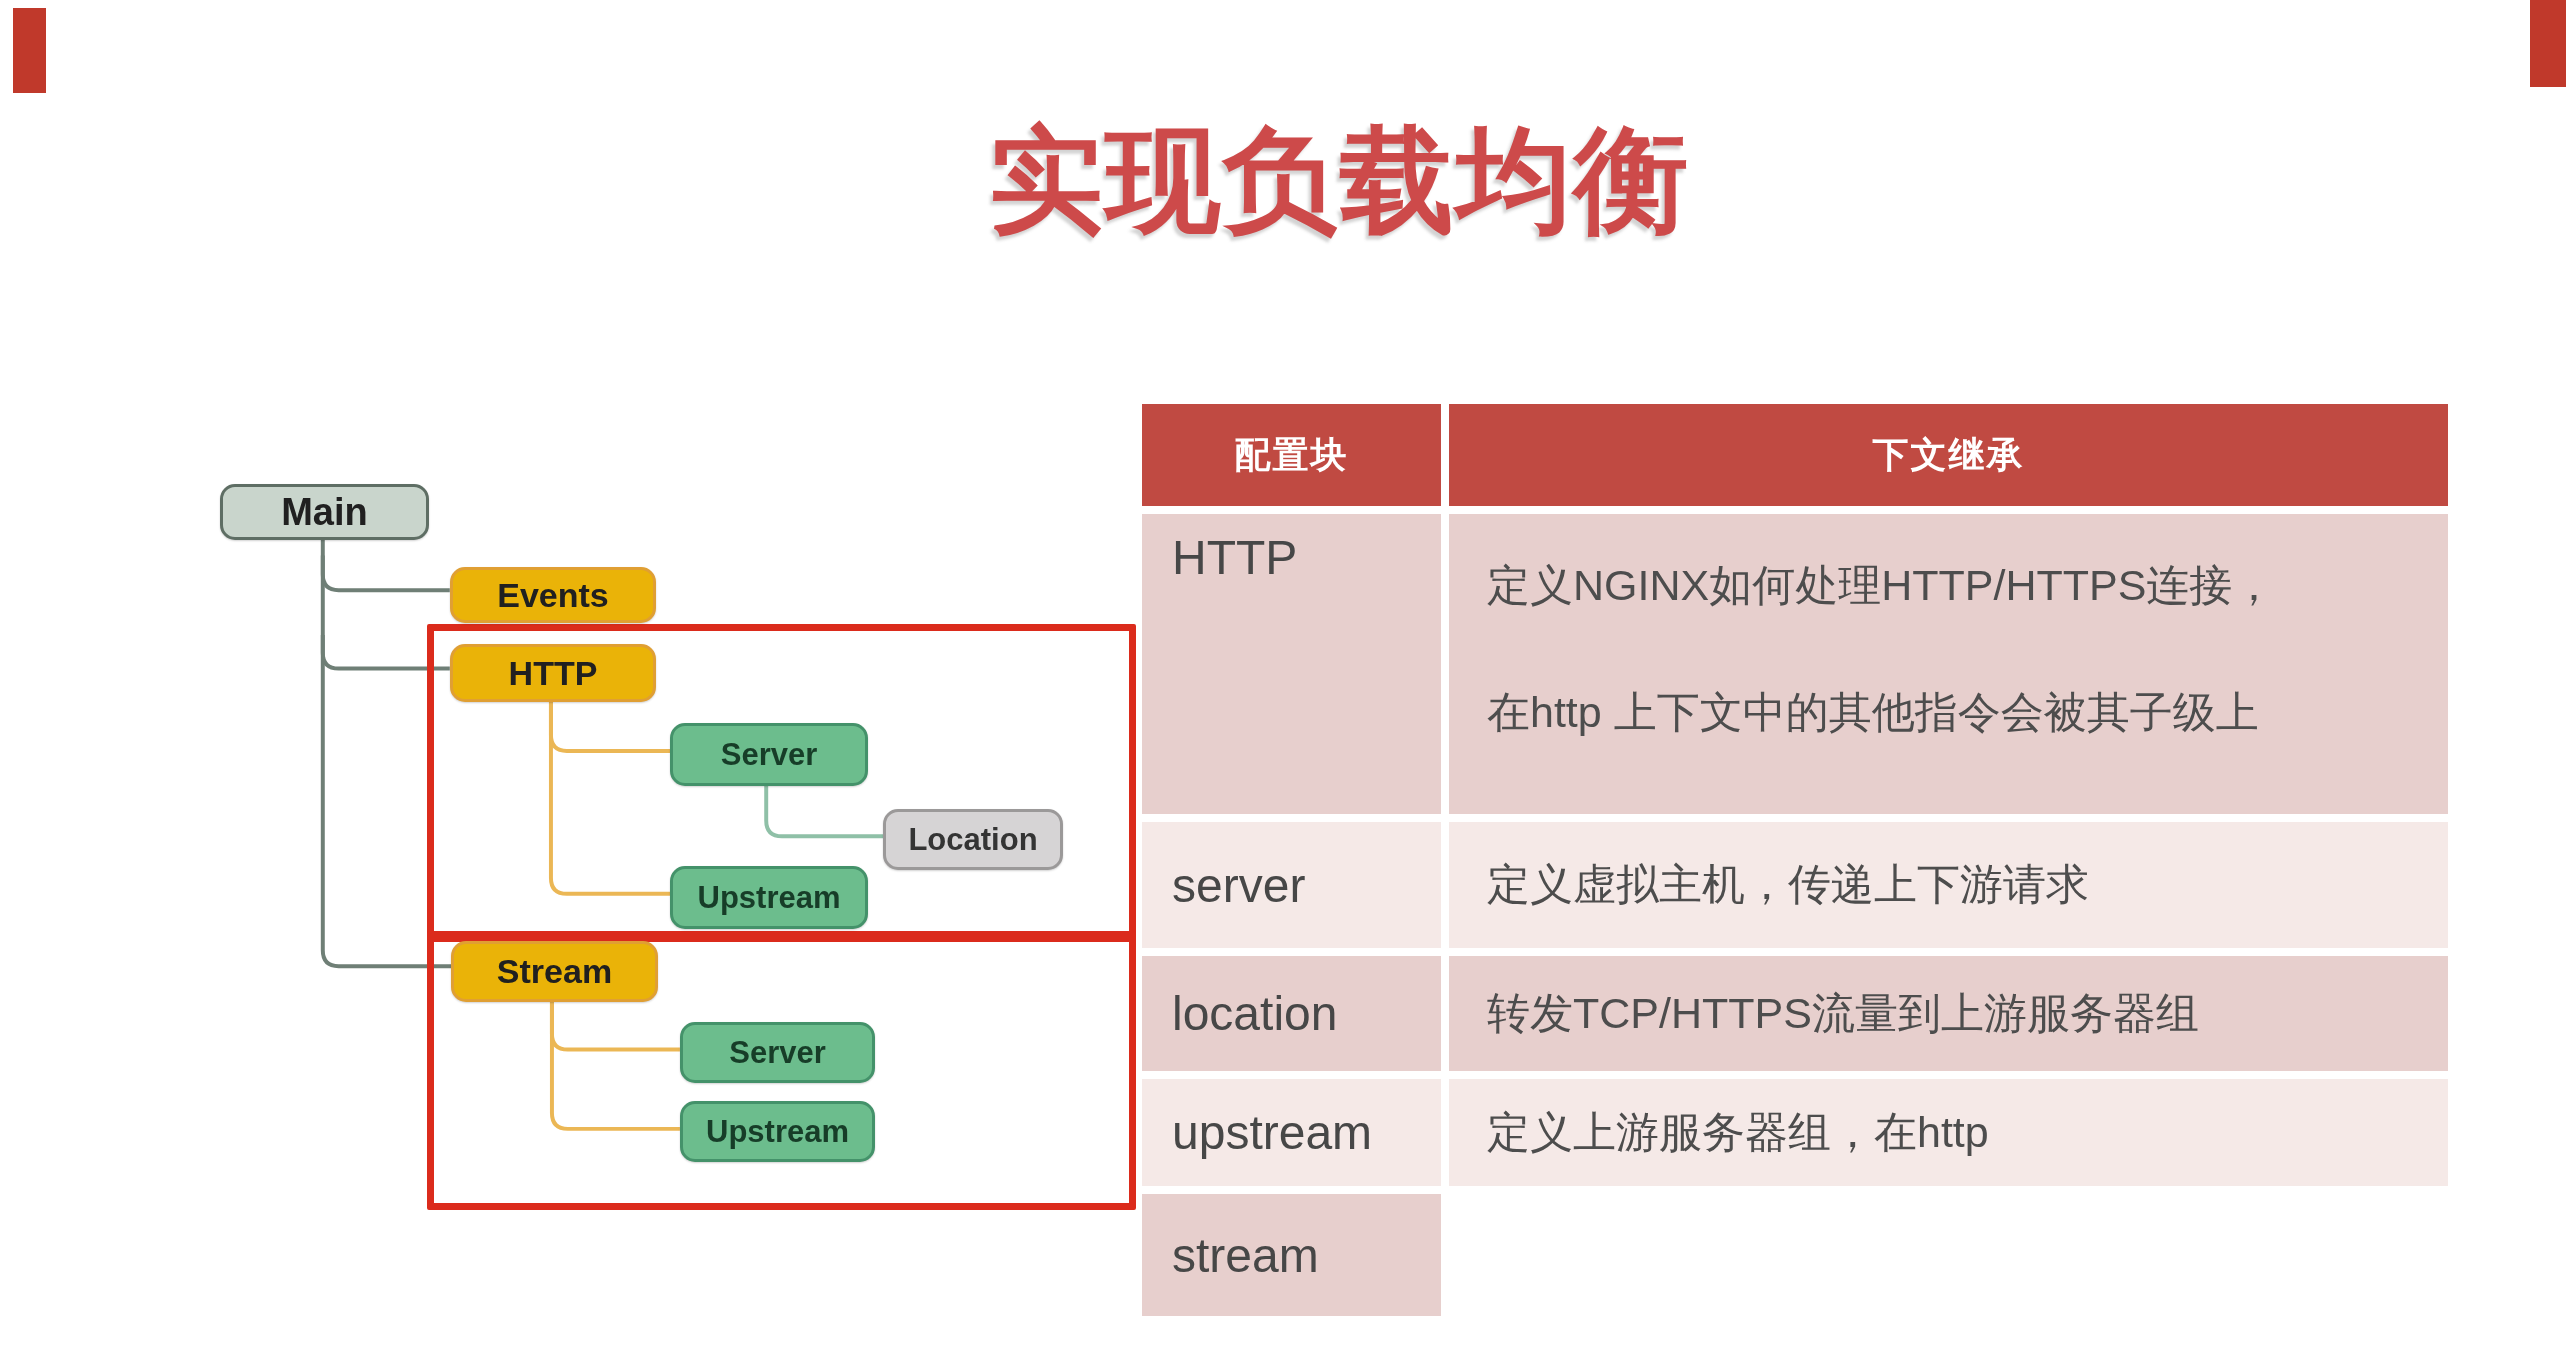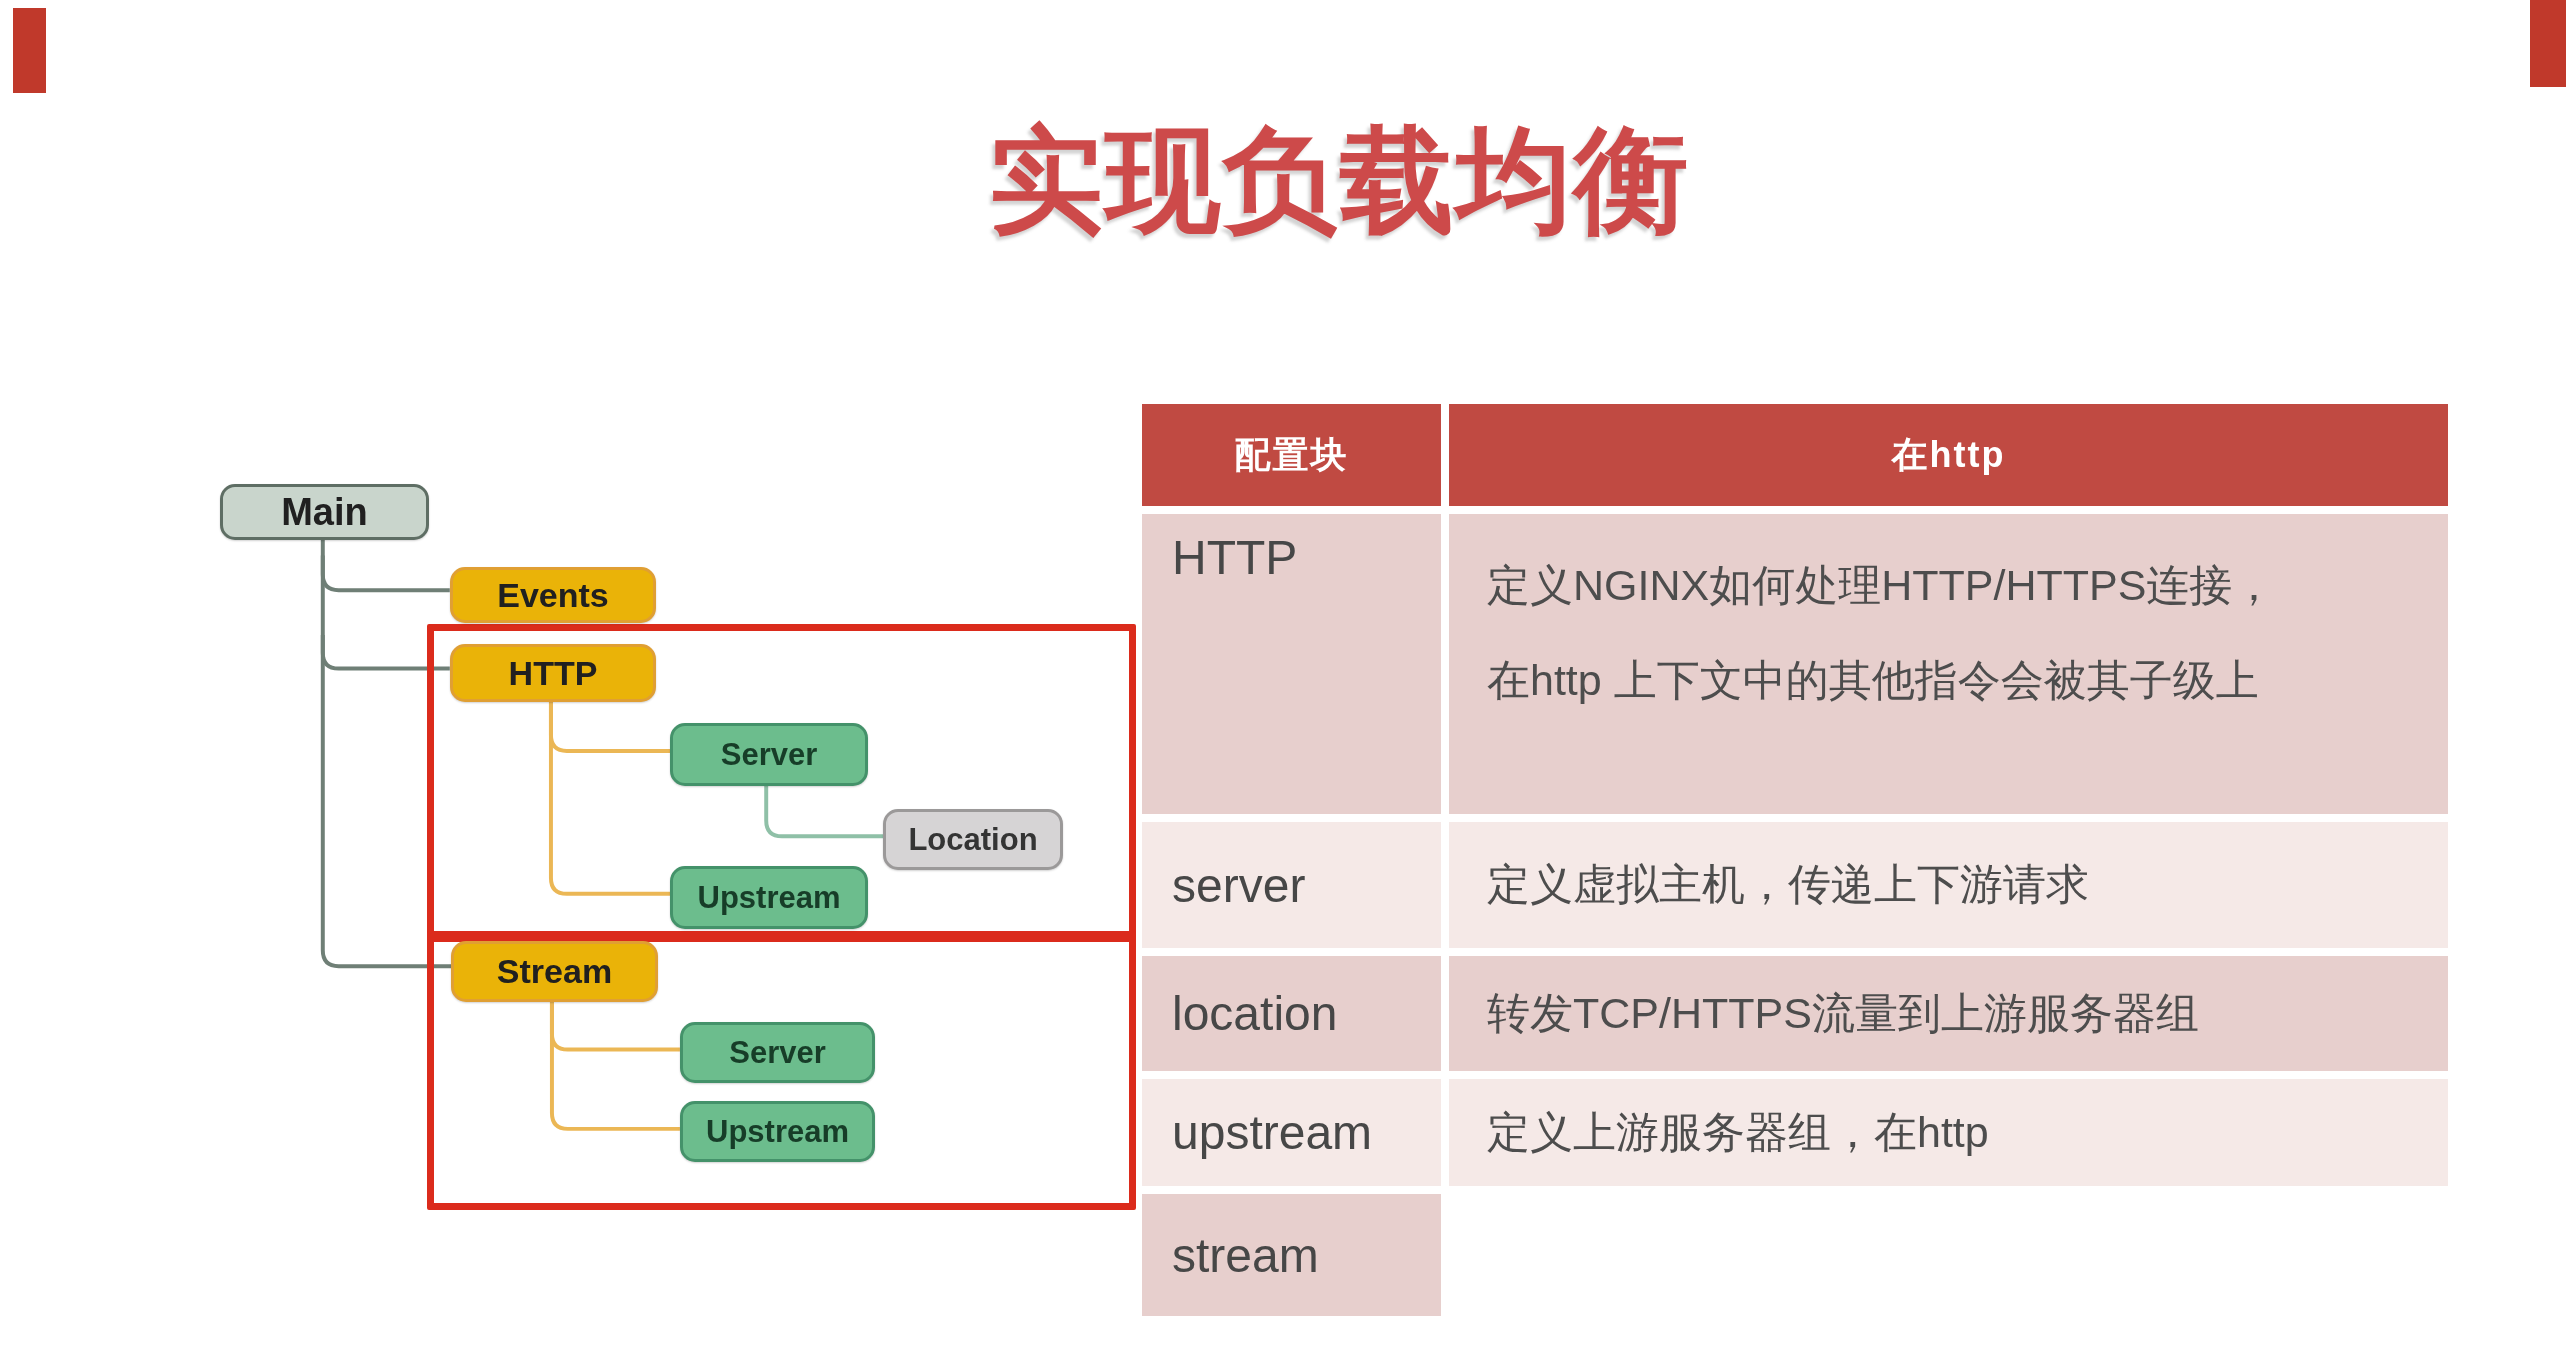--- a/index.html
+++ b/index.html
@@ -59,21 +59,21 @@
   }
   .cell{display:flex;align-items:center;}
   .th{
     background:#c04a42;color:#ffffff;font-weight:bold;font-size:36px;
     justify-content:center;letter-spacing:2px;
   }
   .row-dark {background:#e7cfcd;}
   .row-light{background:#f5e9e7;}
   .block-cell{font-size:48px;color:#474747;padding-left:30px;}
   .block-cell.top-align{align-items:flex-start;padding-top:16px;}
-  .desc-cell{font-size:43px;color:#4d4d4d;padding-left:38px;}
+  .desc-cell{font-size:43px;color:#4d4d4d;padding-left:38px;gap:32px;}
   .desc-multiline{
     flex-direction:column;align-items:flex-start;justify-content:flex-start;
     padding-top:24px;line-height:95px;font-size:43px;
   }
 </style>
 </head>
 <body>
 
 <div class="edge-mark left"></div>
 <div class="edge-mark right"></div>
@@ -102,21 +102,21 @@
 <div class="node green n-http-server">Server</div>
 <div class="node gray n-location">Location</div>
 <div class="node green n-http-upstr">Upstream</div>
 <div class="node orange n-stream">Stream</div>
 <div class="node green n-stream-srv">Server</div>
 <div class="node green n-stream-upstr">Upstream</div>
 
 <div class="cfg-table">
 
   <div class="cell th">配置块</div>
-  <div class="cell th">在http</div>
+  <div class="cell th">下文继承</div>
 
   <div class="cell row-dark block-cell top-align">HTTP</div>
   <div class="cell row-dark desc-cell desc-multiline">
     <div>定义NGINX如何处理HTTP/HTTPS连接，</div>
     <div>在http 上下文中的其他指令会被其子级上</div>
   </div>
 
   <div class="cell row-light block-cell">server</div>
   <div class="cell row-light desc-cell">定义虚拟主机，传递上下游请求</div>
 

